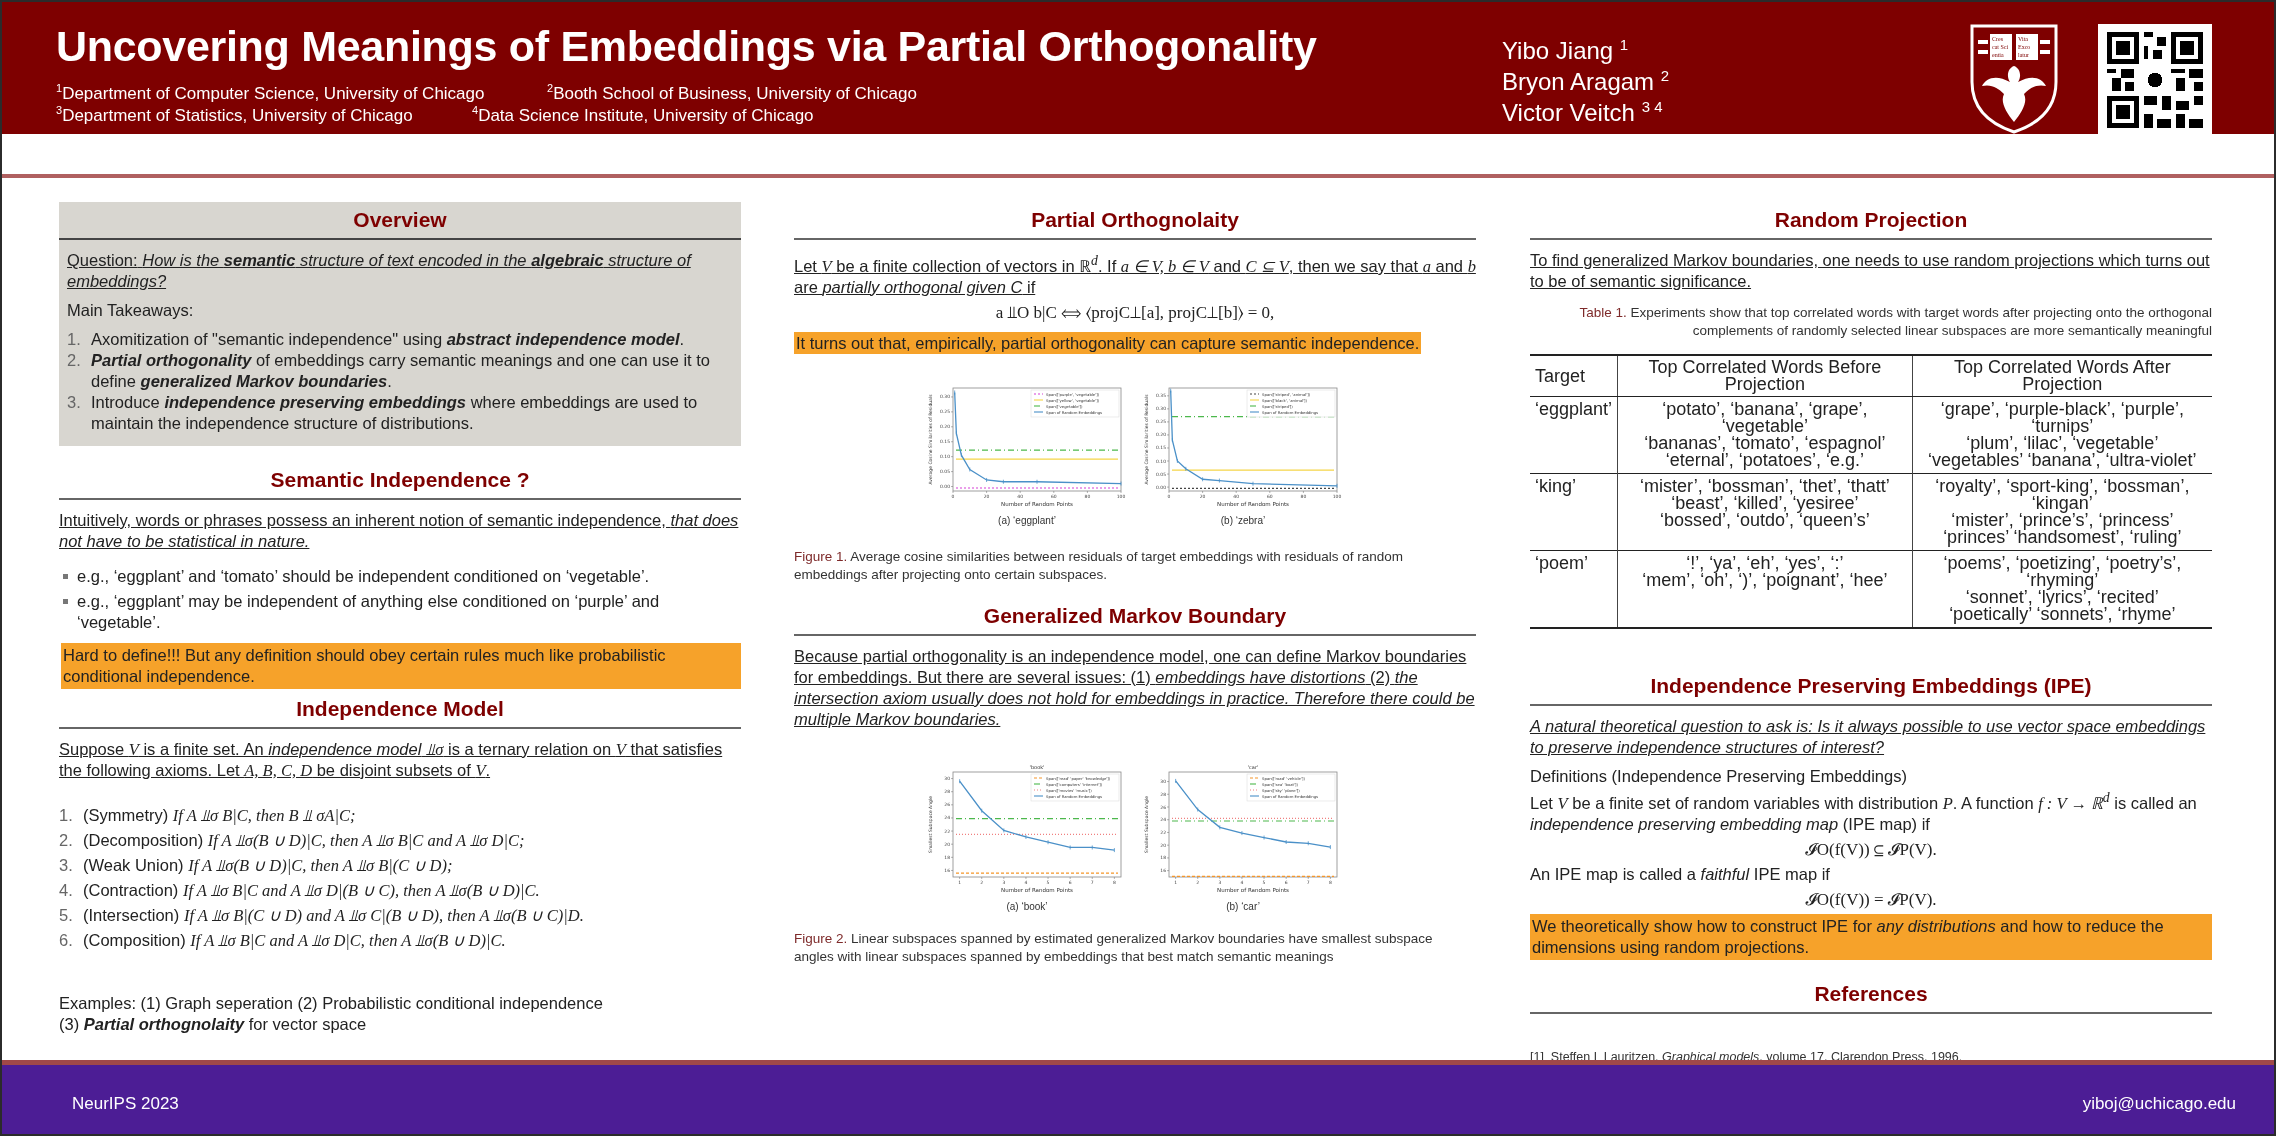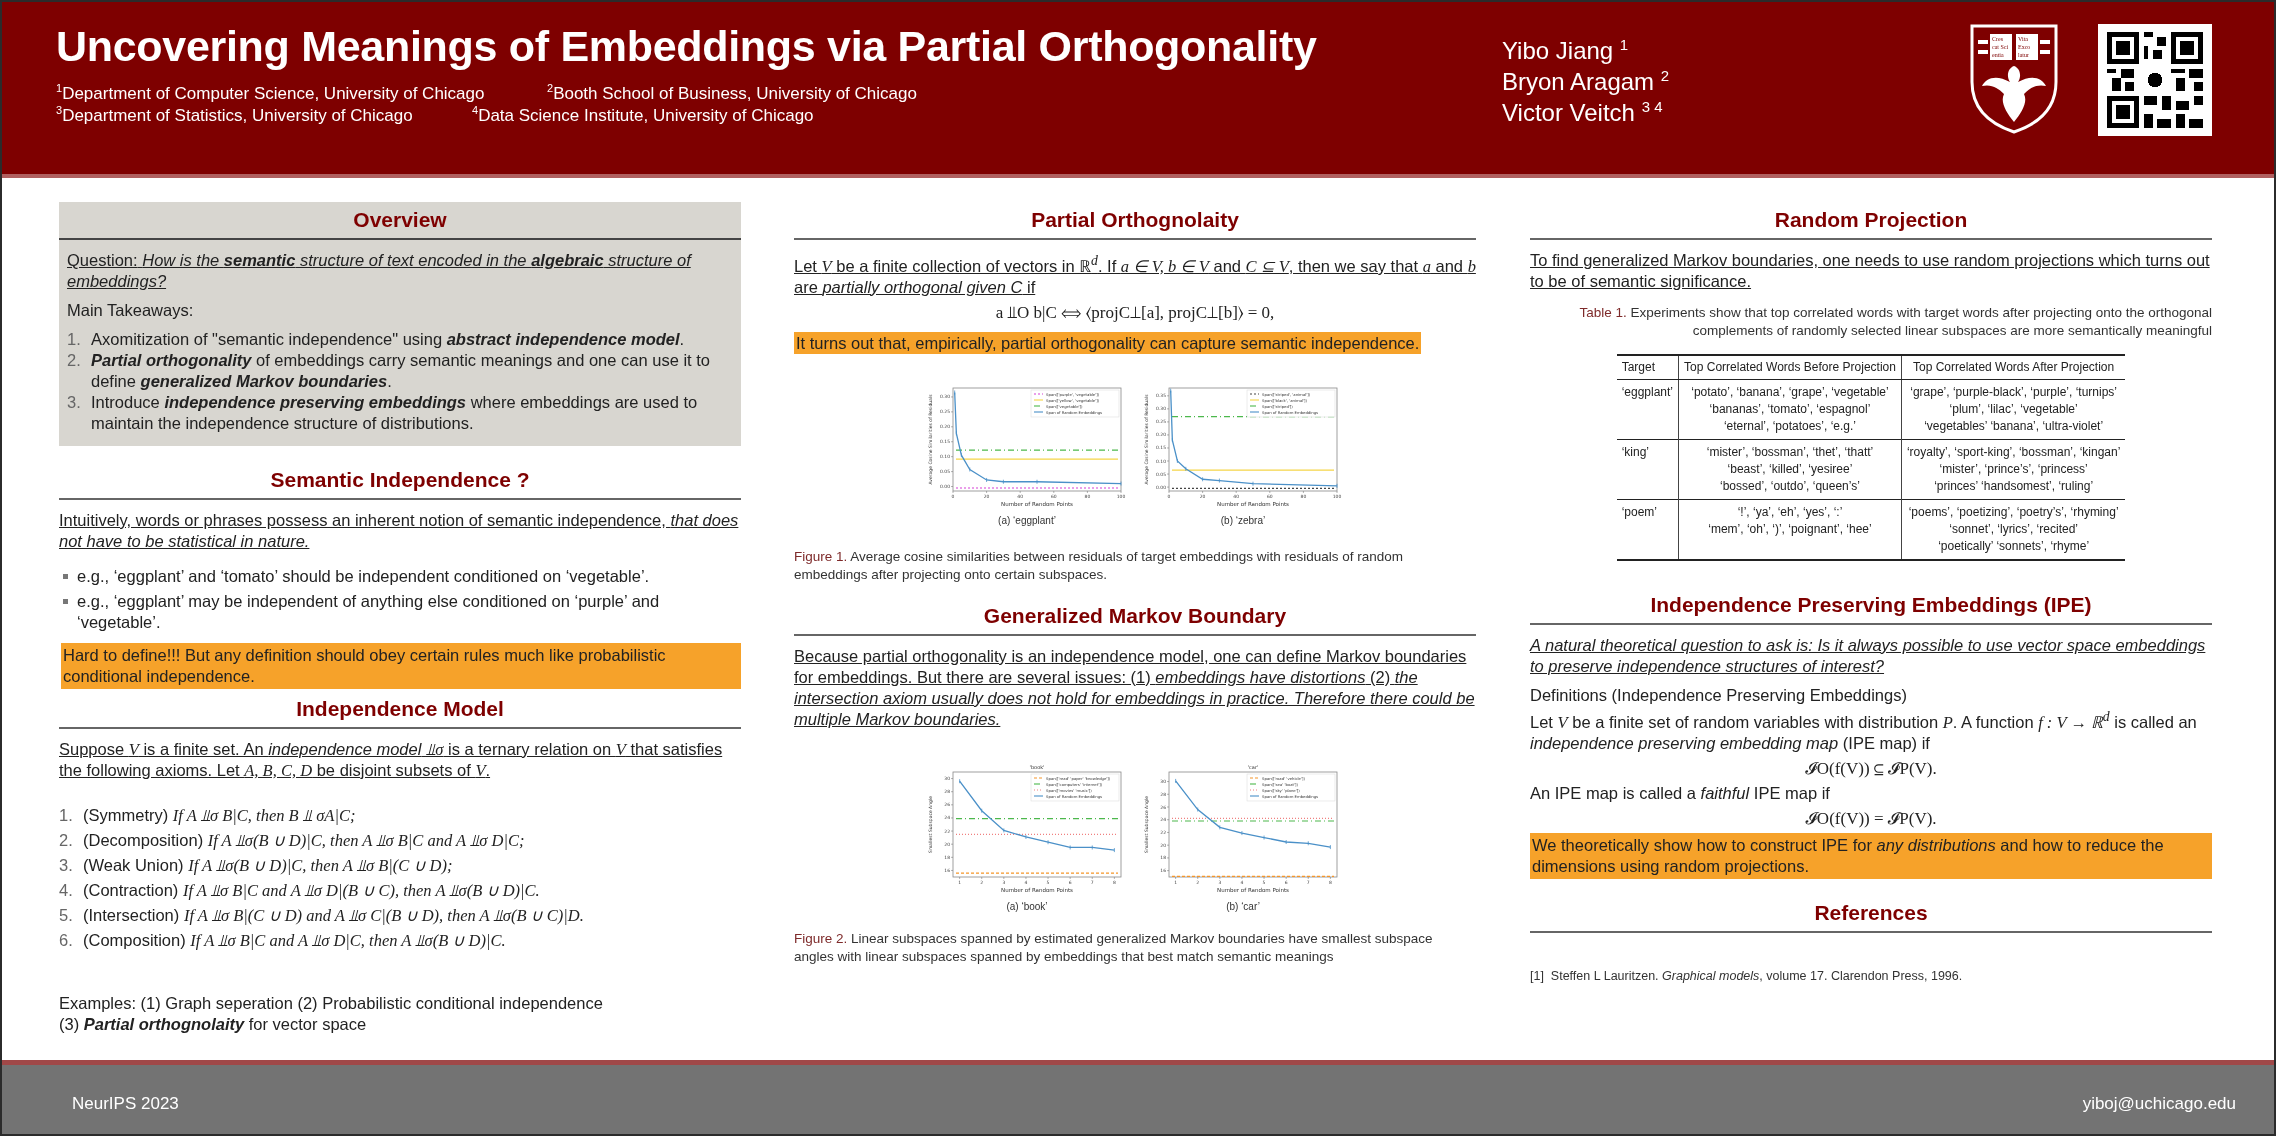--- a/index.html
+++ b/index.html
@@ -1,34 +1,34 @@
 <!DOCTYPE html>
 <html><head>
 <meta charset="utf-8">
 <style>
   * { box-sizing: border-box; margin: 0; padding: 0; }
   html, body { width: 2276px; height: 1136px; overflow: hidden; background: #2b2b2b; }
   body { font-family: "Liberation Sans", sans-serif; color: #222; }
   .poster { position: absolute; left: 2px; top: 2px; width: 2272px; height: 1132px; background: #ffffff; }
 
   
-  .header { position: absolute; left: 0; top: 0; width: 2272px; height: 172px; background: #7e0000; color: #fff; }
+  .header { position: absolute; left: 0; top: 0; width: 2272px; height: 132px; background: #7e0000; color: #fff; }
   .header .title { position: absolute; left: 54px; top: 20px; font-size: 43px; font-weight: bold; letter-spacing: -0.3px; }
   .header .aff { position: absolute; left: 54px; font-size: 17px; }
   .header .aff sup { font-size: 11px; }
   .aff1a { top: 80px; } .aff1b { top: 80px; left: 545px !important; }
   .aff2a { top: 102px; } .aff2b { top: 102px; left: 470px !important; }
   .authors { position: absolute; left: 1500px; top: 30px; font-size: 24px; line-height: 25px; }
   .authors sup { font-size: 15px; }
   .crest { position: absolute; left: 1966px; top: 20px; width: 92px; height: 114px; }
   .qr { position: absolute; left: 2096px; top: 22px; width: 114px; height: 112px; background: #fff; padding: 8px; }
   .header-rule { position: absolute; left: 0; top: 172px; width: 2272px; height: 4px; background: #b06060; }
 
   
-  .footer { position: absolute; left: 0; top: 1058px; width: 2272px; height: 74px; background: #737373; color: #fff; font-size: 17px; }
+  .footer { position: absolute; left: 0; top: 1058px; width: 2272px; height: 74px; background: #4c1d95; color: #fff; font-size: 17px; }
   .footer-rule { position: absolute; left: 0; top: 1058px; width: 2272px; height: 5px; background: #a04848; }
   .footer .conf { position: absolute; left: 70px; top: 34px; }
   .footer .email { position: absolute; right: 38px; top: 34px; }
 
   
   .col { position: absolute; top: 200px; }
   .col1 { left: 57px; width: 682px; }
   .col2 { left: 792px; width: 682px; }
   .col3 { left: 1528px; width: 682px; }
 
@@ -46,21 +46,21 @@
   ol.tk li .num { position: absolute; left: 0; color: #666; }
   ul.bul { list-style: none; margin: 14px 0 10px 0; }
   ul.bul li { position: relative; padding-left: 18px; margin-bottom: 4px; }
   ul.bul li .sq { position: absolute; left: 4px; top: 8px; width: 5px; height: 5px; background: #777; }
   .caption { font-size: 13.5px; line-height: 18px; color: #333; }
   .caption .lbl { color: #7e2a2a; }
   .subcap { font-size: 10px; text-align: center; color: #333; margin-top: 2px; }
   .figrow { display: flex; justify-content: center; gap: 16px; }
   .fig { width: 200px; }
 
-  table.rp { border-collapse: collapse; margin: 14px auto 4px auto; font-size: 12px; line-height: 17px; border-top: 2px solid #222; border-bottom: 2px solid #222; }
+  table.rp { border-collapse: collapse; margin: 14px auto 17px auto; font-size: 18px; line-height: 17px; border-top: 2px solid #222; border-bottom: 2px solid #222; }
   table.rp th { font-weight: normal; padding: 3px 5px; border-bottom: 1.5px solid #222; text-align: center; }
   table.rp td { padding: 4px 5px 4px 5px; vertical-align: top; text-align: center; }
   table.rp th:first-child, table.rp td:first-child { text-align: left; border-right: 1px solid #444; }
   table.rp th:nth-child(2), table.rp td:nth-child(2) { border-right: 1px solid #444; }
   table.rp tr.sep td { border-top: 1.5px solid #222; }
   .ref { font-size: 12.5px; color: #333; margin-top: 36px; }
 </style>
 </head>
 <body>
 

